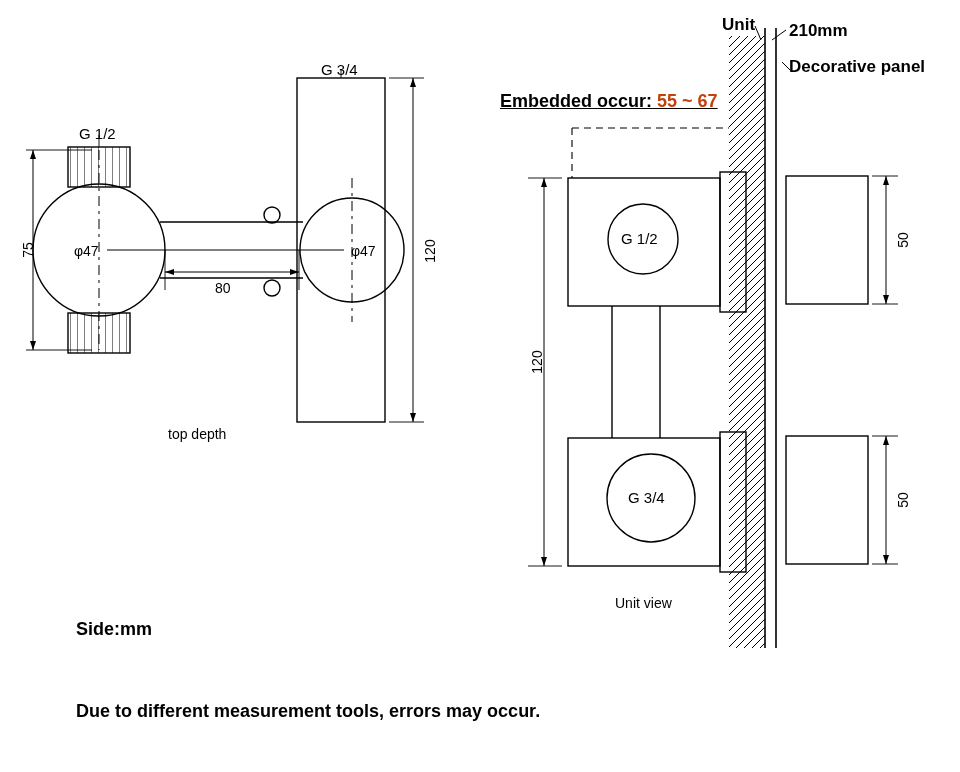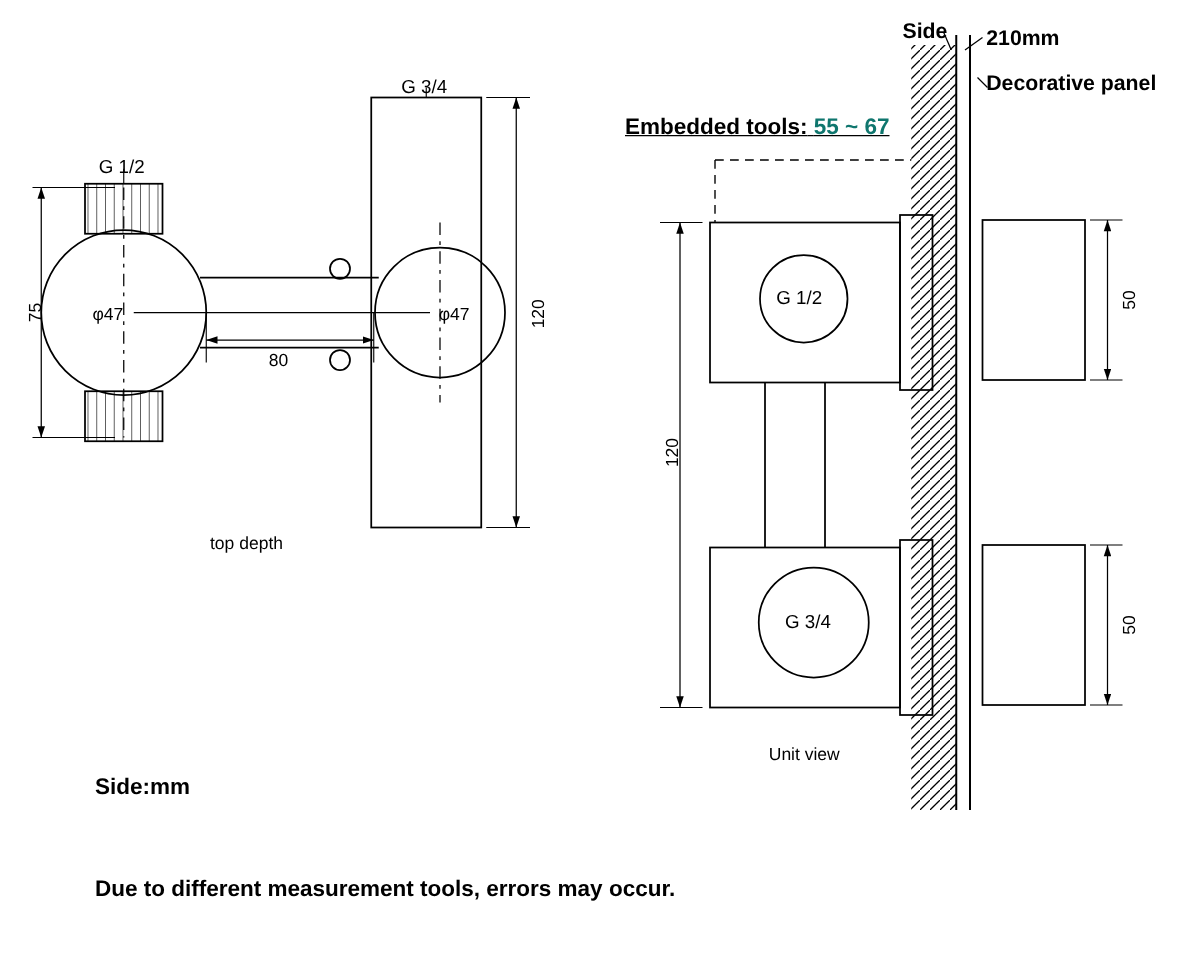--- a/index.html
+++ b/index.html
@@ -33,21 +33,21 @@
     line-height: 1;
   }
   .t12 { font-size: 14px; }
   .t13 { font-size: 15px; }
   .t15 { font-size: 17px; font-weight: bold; }
   .t16 { font-size: 18px; font-weight: bold; }
   .rot {
     transform: rotate(-90deg);
     transform-origin: 50% 50%;
   }
-  .red { color: #0f766e; font-weight: bold; }
+  .red { color: #c2410c; font-weight: bold; }
   .u { text-decoration: underline; }
 </style>
 </head>
 <body>
 
 <div id="stage">
 
   <svg id="drawing" viewBox="0 0 960 772">
     <defs>
       <marker id="arrEnd" markerWidth="10" markerHeight="10" refX="9" refY="3" orient="auto" markerUnits="strokeWidth">
@@ -152,27 +152,27 @@
   <div class="lbl t12 rot" style="left:414px; top:244px; width:32px; text-align:center;">120</div>
 
   <div class="lbl t12" style="left:215px; top:258px;margin-top:23px;">80</div>
 
   <div class="lbl t12" style="left:74px; top:244px;">φ47</div>
 
   <div class="lbl t12" style="left:351px; top:244px;">φ47</div>
 
   <div class="lbl t12" style="left:168px; top:427px;">top depth</div>
 
-  <div class="lbl t15" style="left:722px; top:16px;">Side</div>
+  <div class="lbl t15" style="left:722px; top:16px;">Unit</div>
 
   <div class="lbl t15" style="left:789px; top:22px;">210mm</div>
 
   <div class="lbl t15" style="left:789px; top:58px;">Decorative panel</div>
 
-  <div class="lbl t16 u" style="left:500px; top:92px;"><span>Embedded tools:</span><span> </span><span class="red">55 ~ 67</span></div>
+  <div class="lbl t16 u" style="left:500px; top:92px;"><span>Embedded occur:</span><span> </span><span class="red">55 ~ 67</span></div>
 
   <div class="lbl t13" style="left:621px; top:231px;">G 1/2</div>
 
   <div class="lbl t13" style="left:628px; top:490px;">G 3/4</div>
 
   <div class="lbl t12 rot" style="left:520px; top:355px; width:34px; text-align:center;">120</div>
 
   <div class="lbl t12 rot" style="left:890px; top:233px; width:26px; text-align:center;">50</div>
 
   <div class="lbl t12 rot" style="left:890px; top:493px; width:26px; text-align:center;">50</div>

